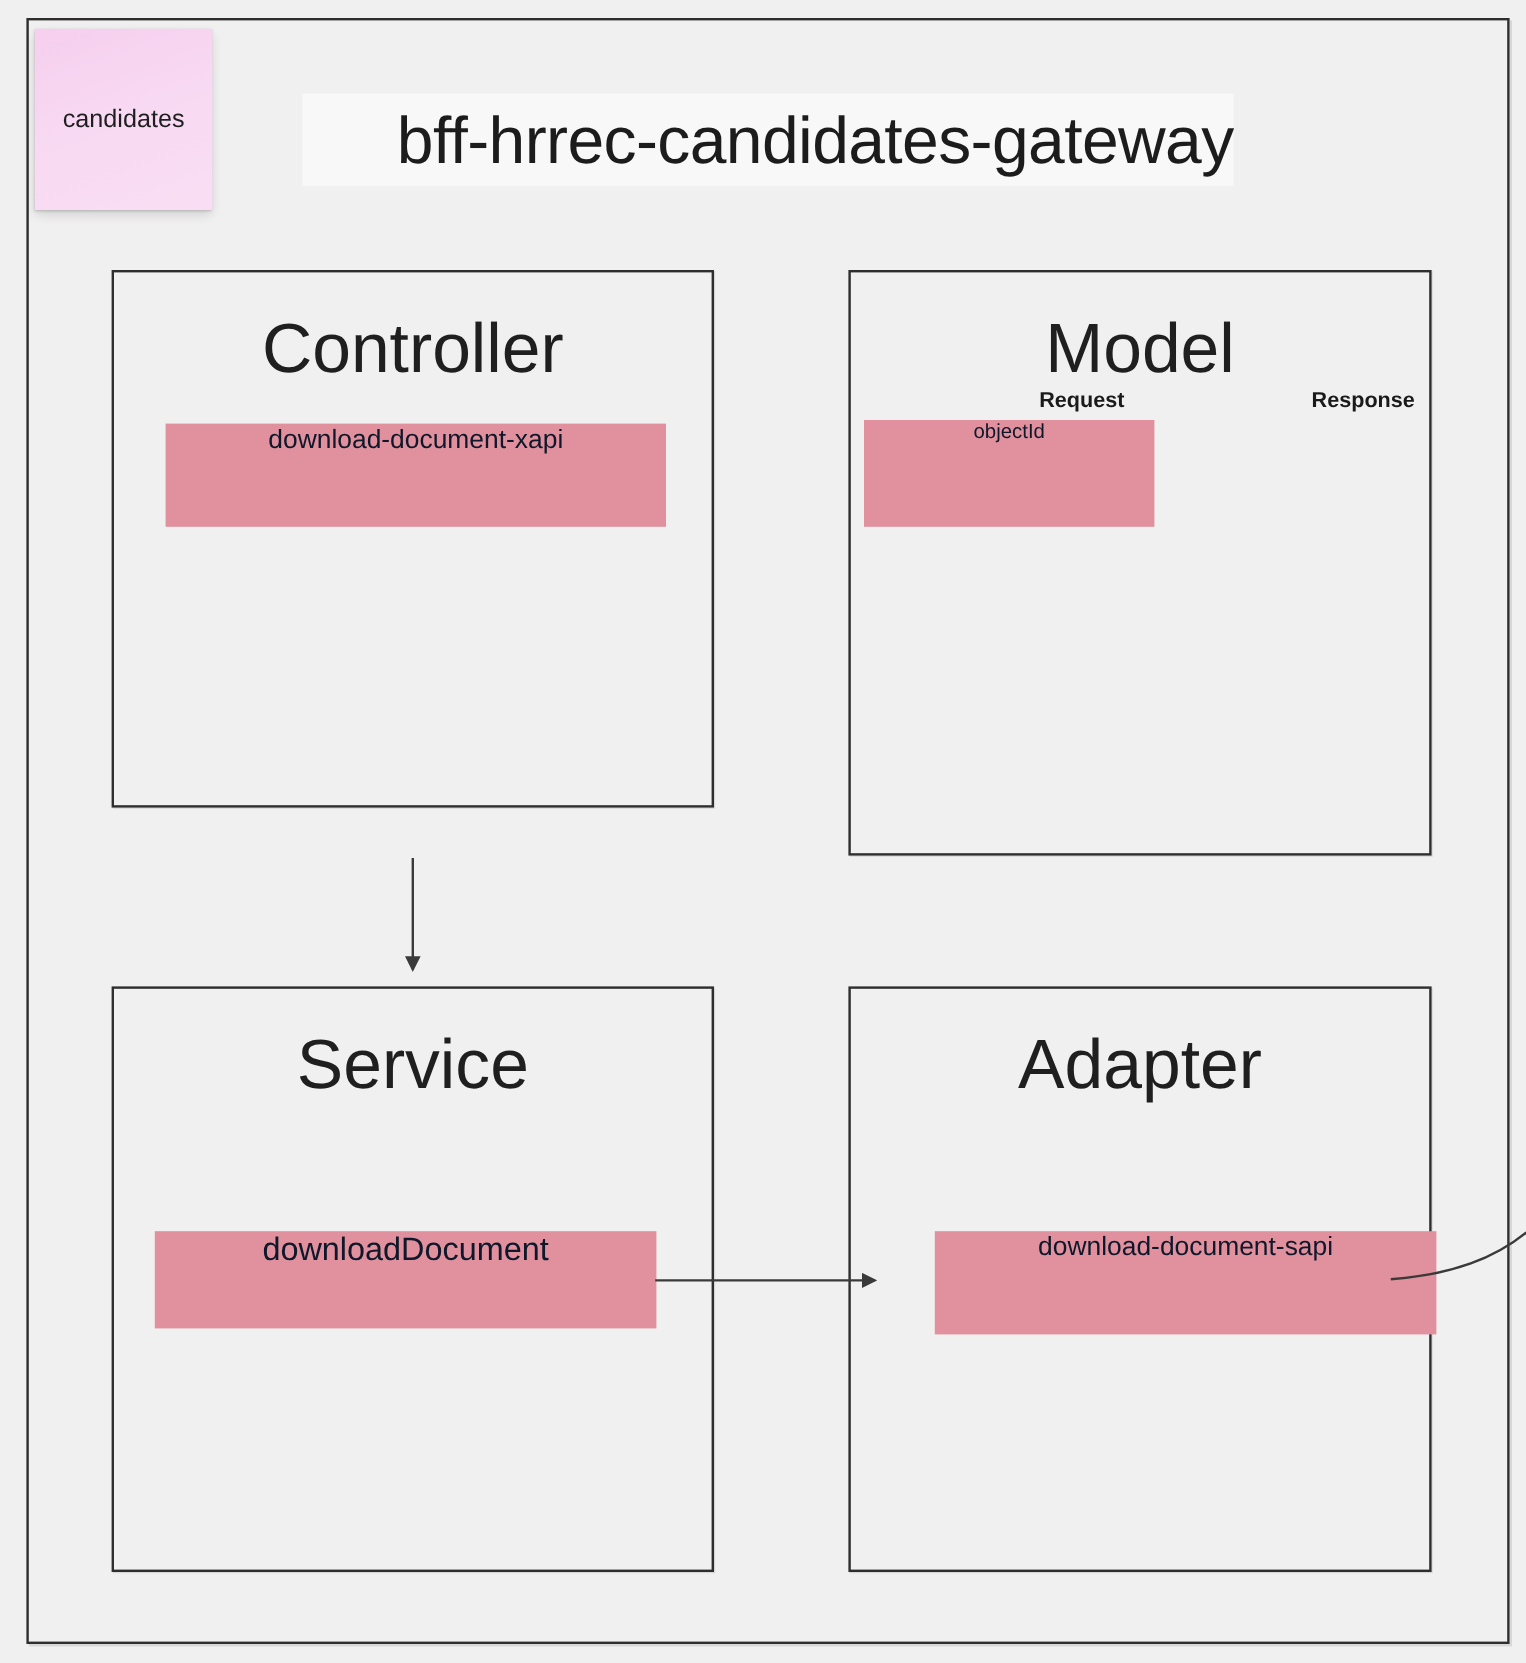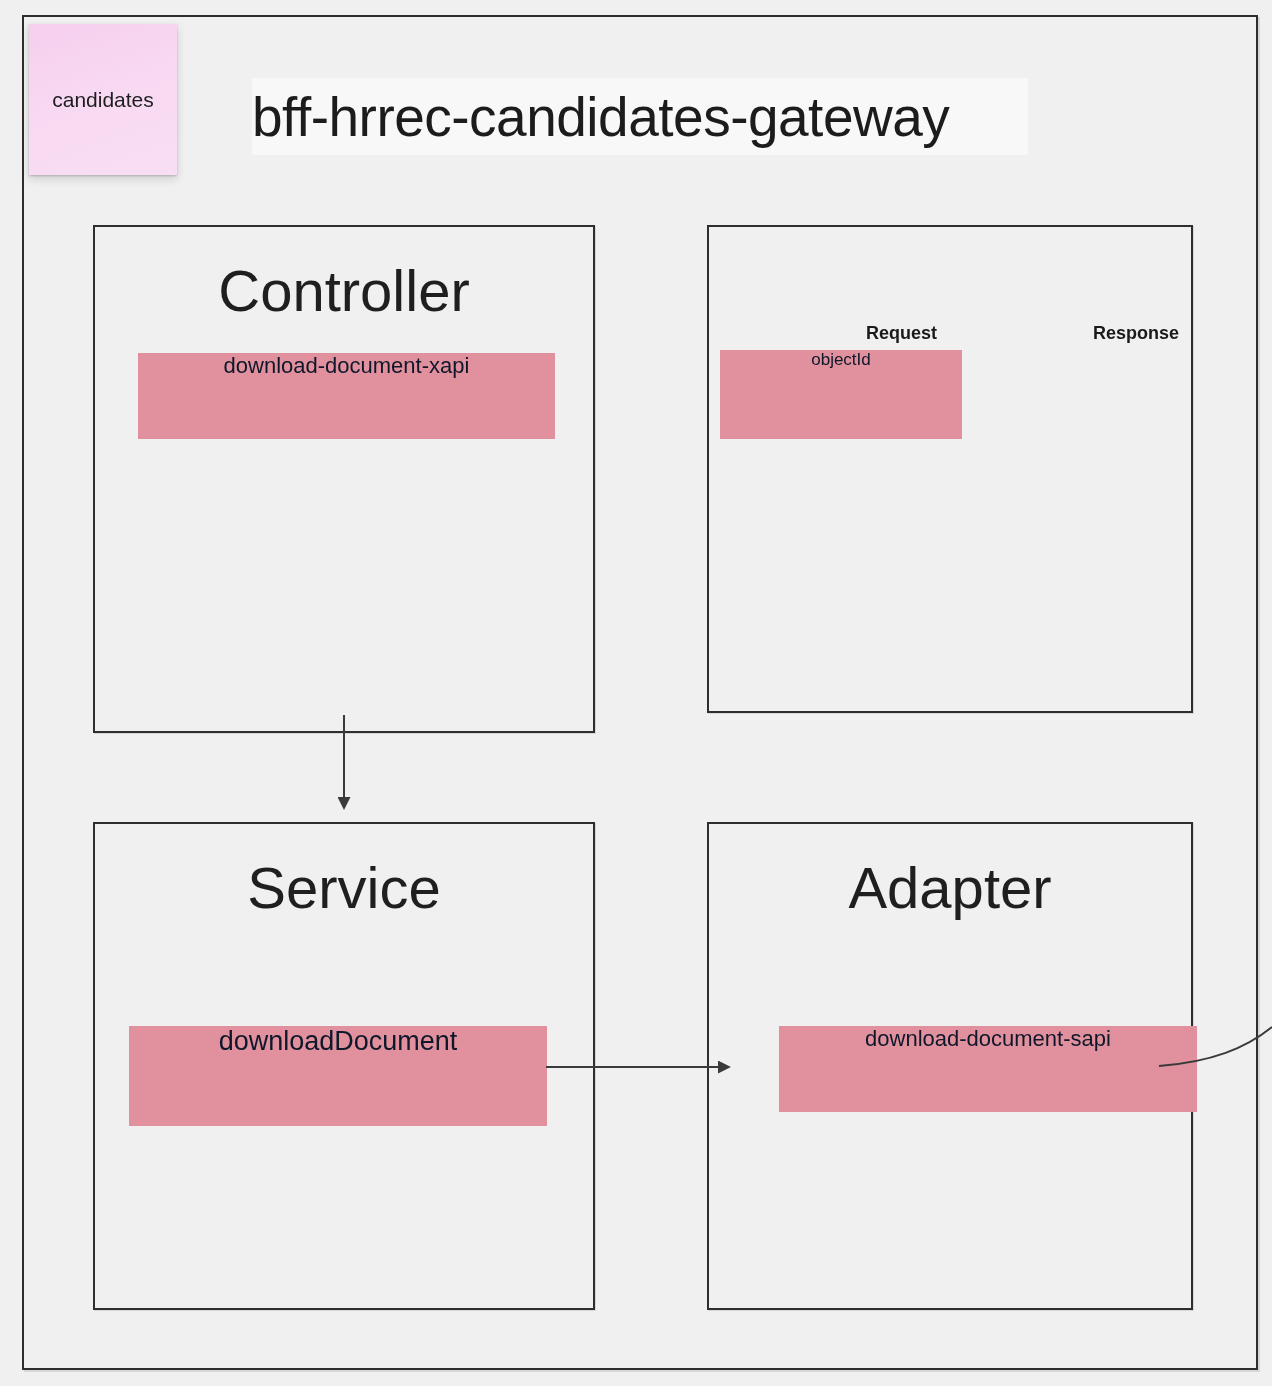--- a/index.html
+++ b/index.html
@@ -36,55 +36,55 @@
     background:linear-gradient(160deg,#f6cfee 0%,#f8daf3 55%,#f8def4 100%);
     box-shadow:0 4px 9px rgba(0,0,0,0.14),0 1px 2px rgba(0,0,0,0.18);
     display:flex;align-items:center;justify-content:center;
     font-size:21px;color:#1e1e1e;
   }
 
   
   .title-strip{
     left:252px;top:78px;width:776px;height:77px;
     background:var(--title-bg);
-    display:flex;align-items:center;justify-content:flex-start;
+    display:flex;align-items:center;justify-content:flex-end;
     font-size:55px;
     letter-spacing:-0.5px;
     color:#1c1c1c;
     white-space:nowrap;
   }
 
   
   .layer-box{
     border:2px solid var(--border);
     box-shadow:1px 1px 0 rgba(0,0,0,0.10);
     background:var(--canvas-bg);
   }
   .layer-box .box-title{
     position:absolute;left:0;right:0;top:30px;
     text-align:center;
     font-size:58px;
     color:#1f1f1f;
     white-space:nowrap;
   }
-  #controller-box{left:93px;top:225px;width:502px;height:508px;}
+  #controller-box{left:93px;top:225px;width:502px;height:448px;}
   #model-box{left:707px;top:225px;width:486px;height:488px;}
   #service-box{left:93px;top:822px;width:502px;height:488px;}
   #adapter-box{left:707px;top:822px;width:486px;height:488px;}
 
   
   .pink-block{
     position:absolute;
     background:var(--block-pink);
     display:flex;align-items:flex-start;justify-content:center;
     color:#0f172a;
     white-space:nowrap;
   }
   #controller-block{left:43px;top:126px;width:417px;height:86px;font-size:22px;}
-  #service-block{left:34px;top:202px;width:418px;height:100px;font-size:27px;}
+  #service-block{left:34px;top:202px;width:418px;height:81px;font-size:27px;}
   #adapter-block{left:34px;top:202px;width:418px;height:86px;font-size:22px;margin-left:36px;}
   #request-block{left:11px;top:123px;width:242px;height:89px;font-size:17px;}
   #response-block{left:250px;top:123px;width:220px;height:89px;font-size:27px;}
 
   .model-col-label{
     position:absolute;top:96px;
     text-align:right;
     font-weight:bold;
     font-size:18px;
     color:#1a1a1a;
@@ -118,20 +118,21 @@
 </div>
 
 <div class="abs layer-box" id="controller-box">
   <div class="box-title">Controller</div>
   <div class="pink-block" id="controller-block">
     <span>download-document-xapi</span>
   </div>
 </div>
 
 <div class="abs layer-box" id="model-box">
+  <div class="box-title">Model</div>
   <div class="model-col-label" id="request-label">Request</div>
   <div class="model-col-label" id="response-label">Response</div>
   <div class="pink-block" id="request-block">
     <span>objectId</span>
   </div>
 </div>
 
 <div class="abs layer-box" id="service-box">
   <div class="box-title">Service</div>
   <div class="pink-block" id="service-block">

